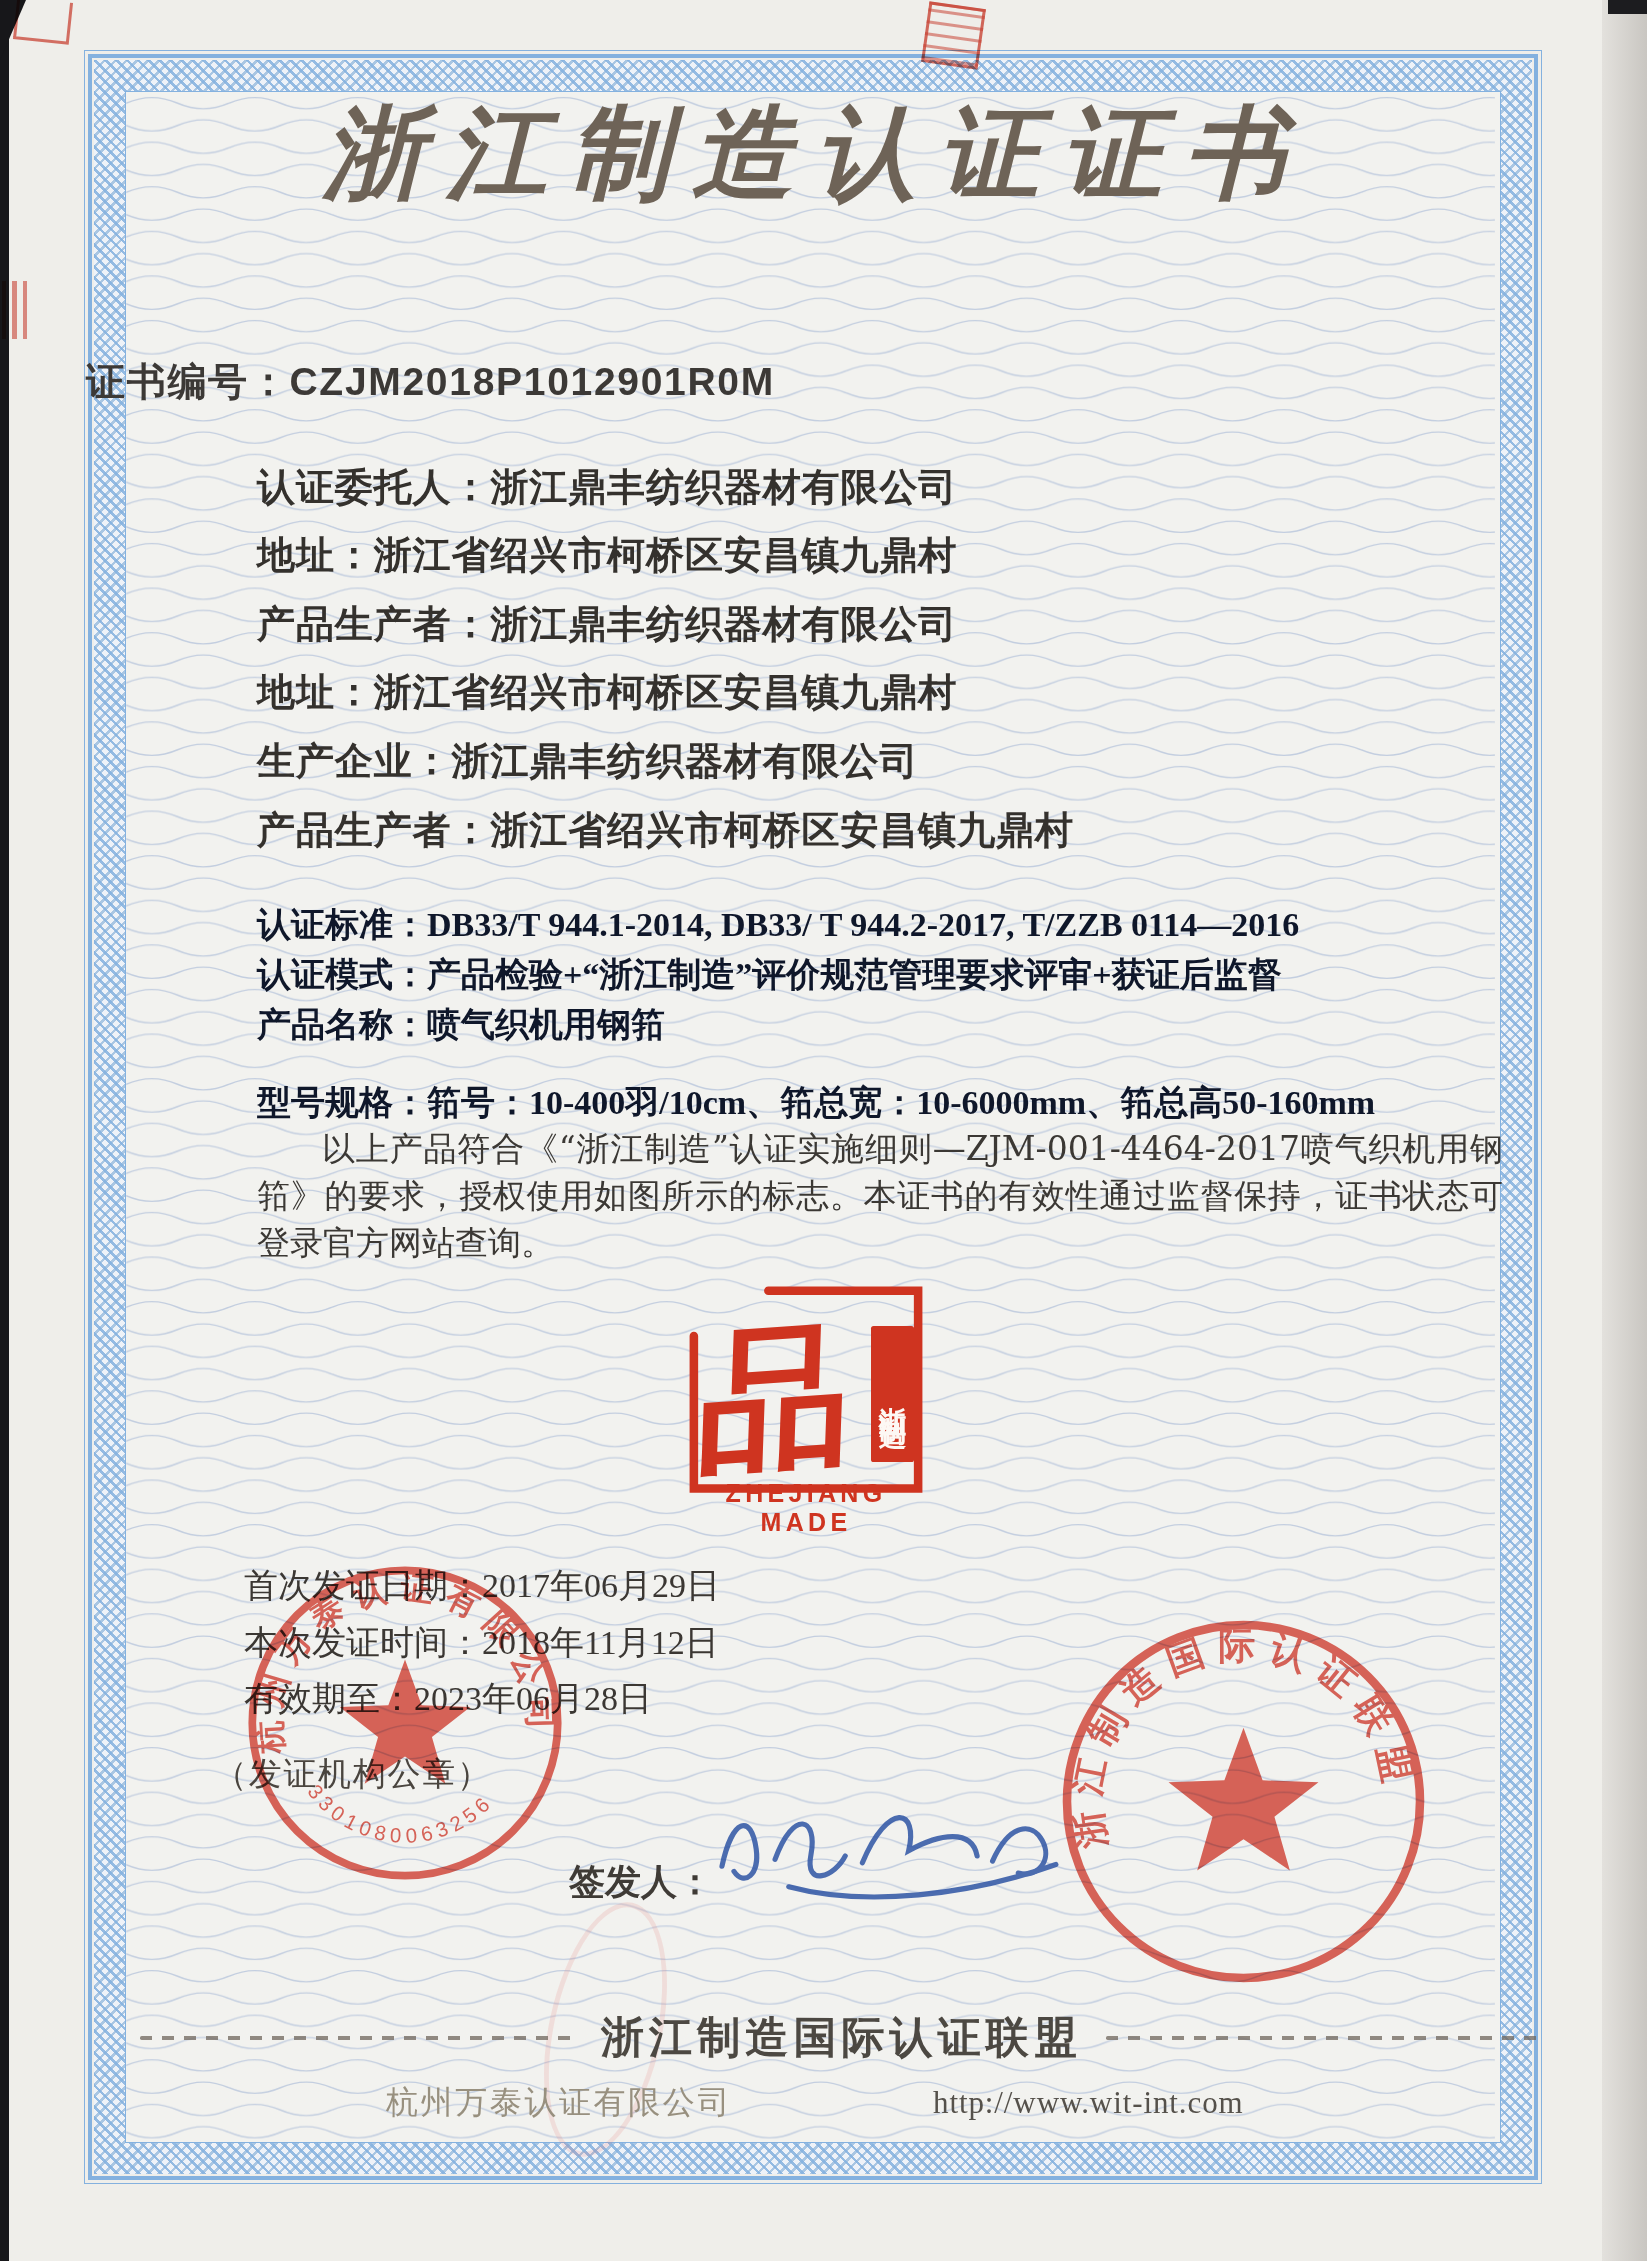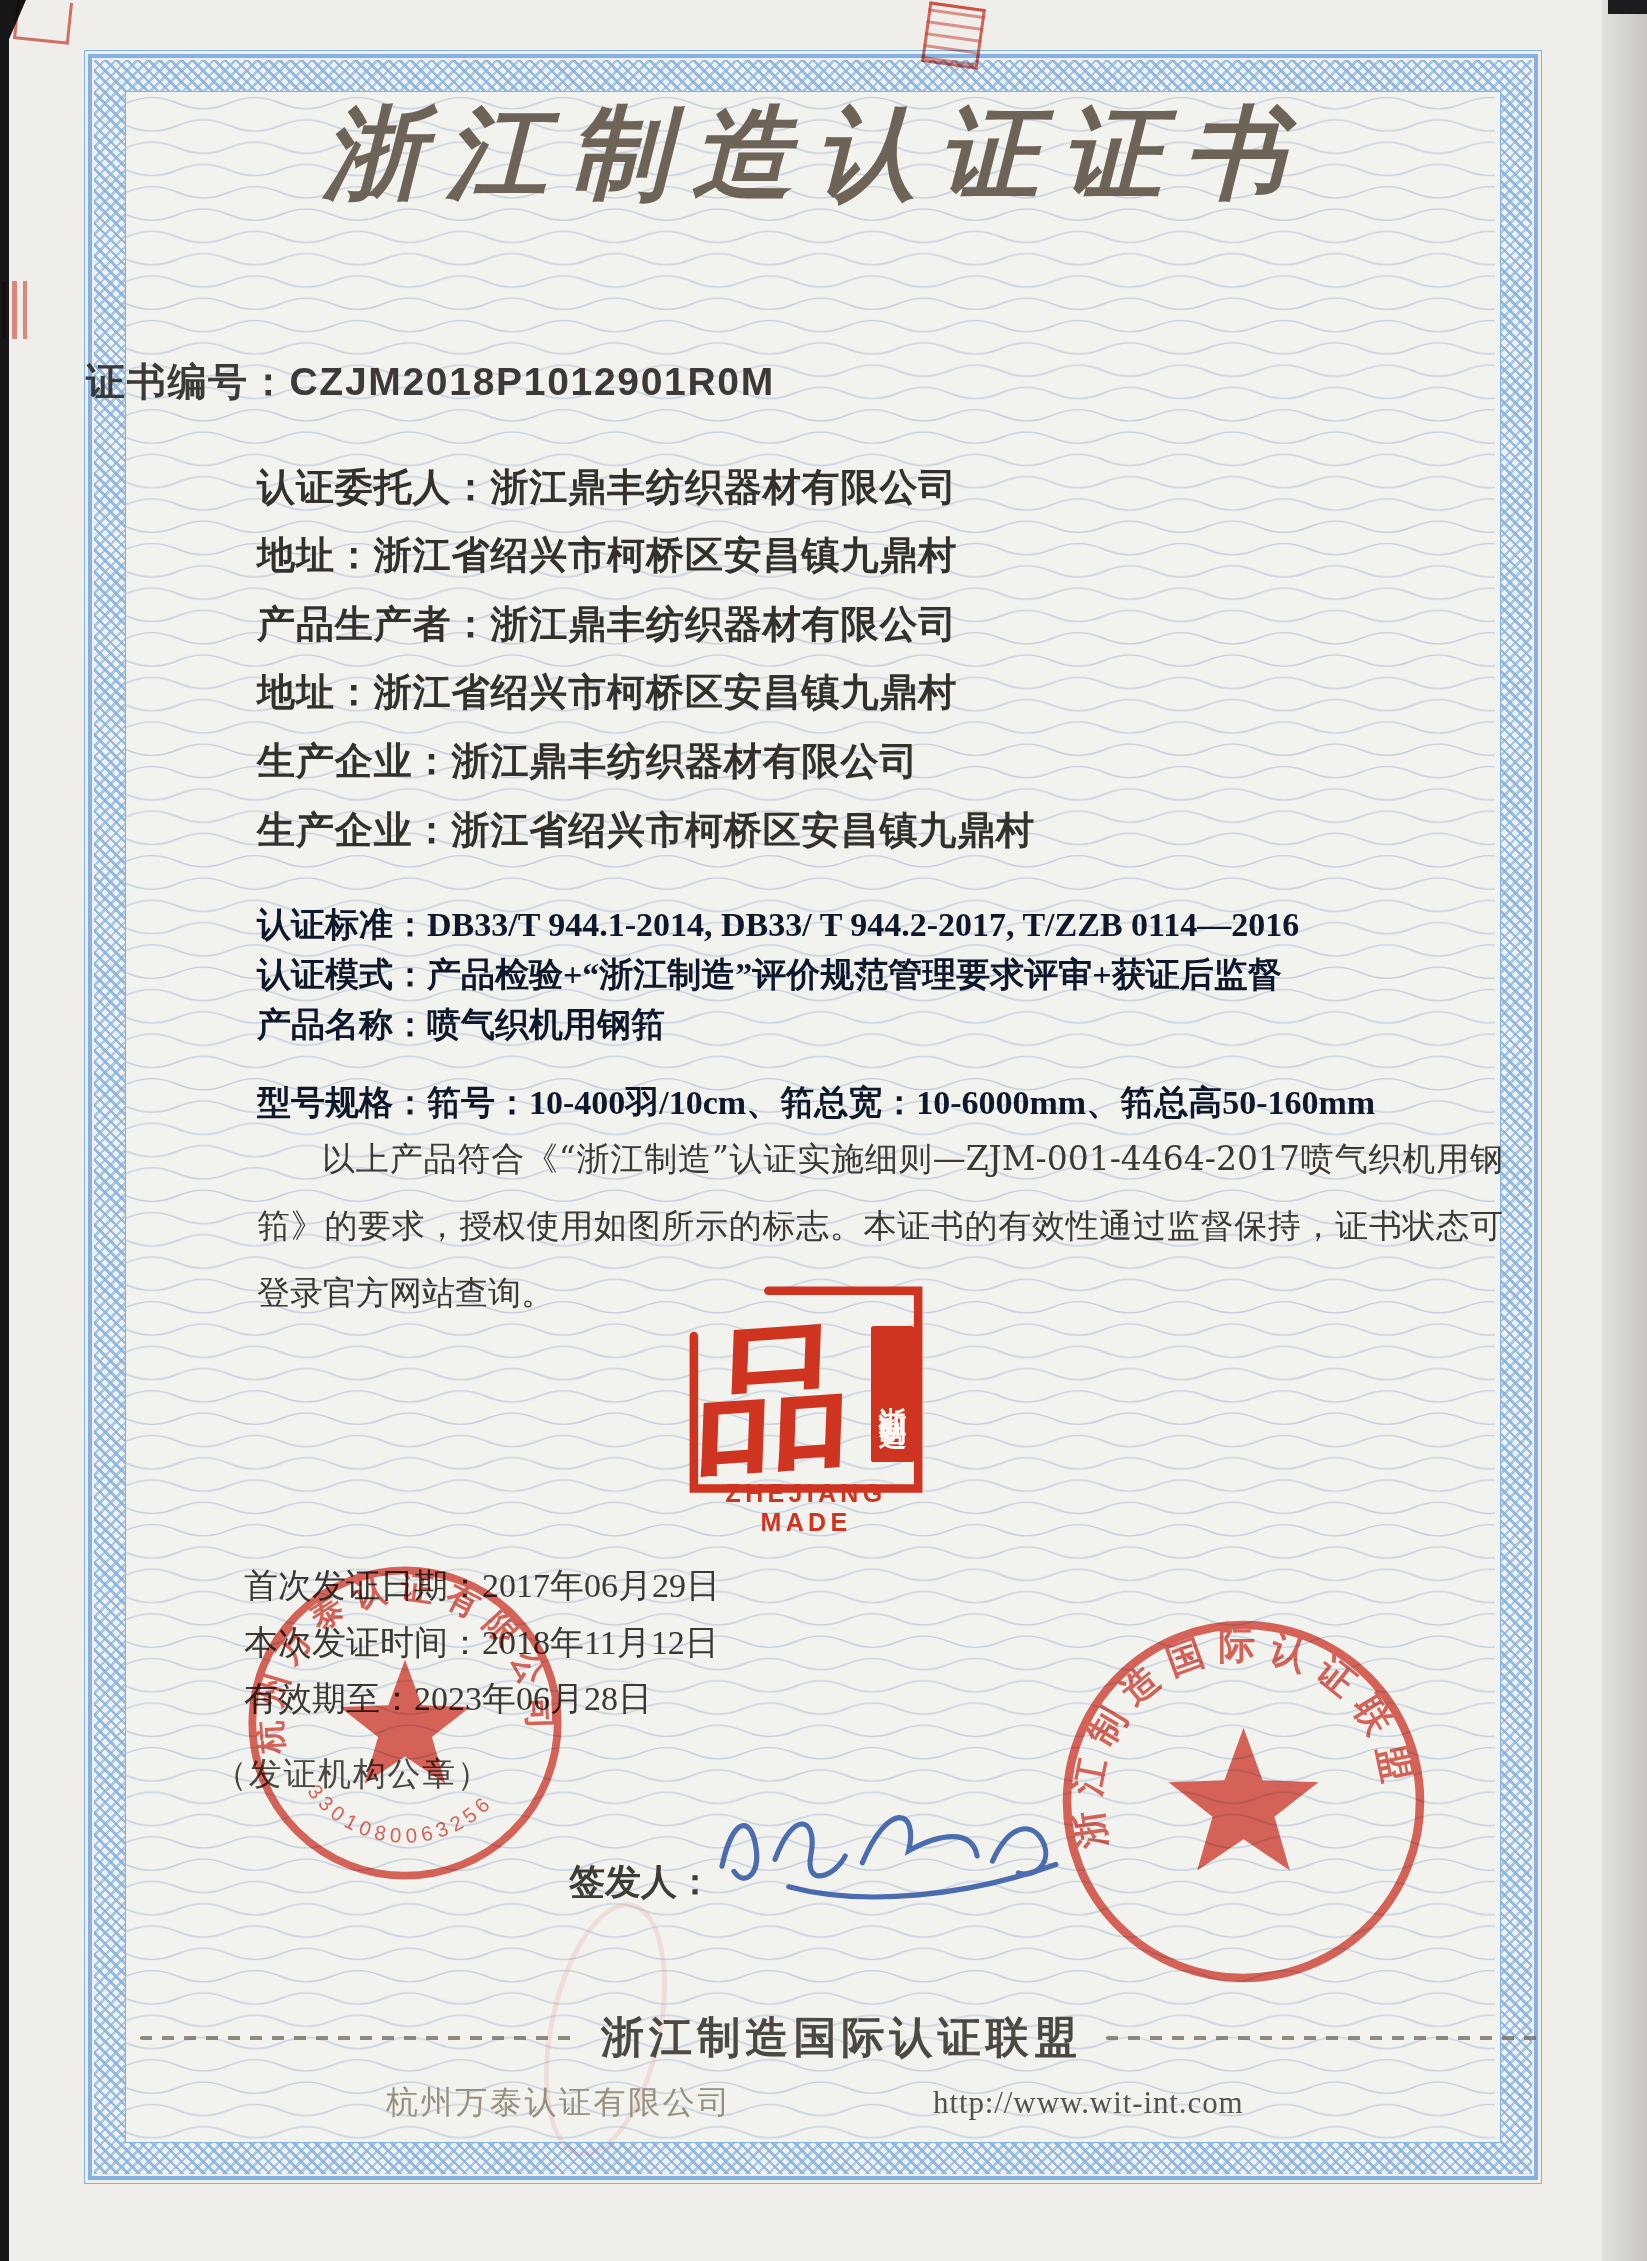--- a/index.html
+++ b/index.html
@@ -31,21 +31,21 @@
      font-family:"DejaVu Serif", serif;font-weight:bold;font-style:italic;
      font-size:101px;letter-spacing:22px;color:#6e6357;}
   .certno{left:86px;top:355px;width:1458px;text-align:left;
      font-family:"Liberation Sans", sans-serif;font-weight:600;font-size:39px;
      letter-spacing:1.7px;color:#3c3936;}
   .info{left:257px;font-family:Liberation Sans, sans-serif;font-weight:700;
      font-size:38px;letter-spacing:0.9px;color:#34312d;white-space:nowrap;}
   .spec{left:257px;font-family:"Liberation Serif", serif;font-weight:700;
      font-size:34px;color:#0f172a;white-space:nowrap;}
   .para{left:257px;top:1125px;width:1246px;font-family:"DejaVu Serif", serif;
-     font-size:33px;line-height:67px;color:#3b3834;text-align:justify;text-indent:65px;}
+     font-size:33px;line-height:47px;color:#3b3834;text-align:justify;text-indent:65px;}
   .dateline{left:244px;font-family:"Liberation Serif", serif;font-weight:400;
      font-size:34px;color:#3b3733;white-space:nowrap;}
   .sealnote{left:214px;top:1752px;font-family:"Liberation Serif", serif;
      font-size:33px;letter-spacing:1.7px;color:#4a453f;}
   .issuer{left:569px;top:1858px;font-family:"Liberation Serif", serif;font-weight:600;
      font-size:36px;color:#3f3b36;}
 
   
   .logo{left:686px;top:1283px;width:240px;height:254px;z-index:2;}
   .logo svg{position:absolute;left:0;top:0;}
@@ -115,21 +115,21 @@
   </div>
 
   <div class="abs title">浙江制造认证证书</div>
   <div class="abs certno">证书编号：CZJM2018P1012901R0M</div>
 
   <div class="abs info" style="top:462px">认证委托人：浙江鼎丰纺织器材有限公司</div>
   <div class="abs info" style="top:530px">地址：浙江省绍兴市柯桥区安昌镇九鼎村</div>
   <div class="abs info" style="top:599px">产品生产者：浙江鼎丰纺织器材有限公司</div>
   <div class="abs info" style="top:667px">地址：浙江省绍兴市柯桥区安昌镇九鼎村</div>
   <div class="abs info" style="top:736px">生产企业：浙江鼎丰纺织器材有限公司</div>
-  <div class="abs info" style="top:805px">生产企业：浙江省绍兴市柯桥区安昌镇九鼎村</div>
+  <div class="abs info" style="top:805px">产品生产者：浙江省绍兴市柯桥区安昌镇九鼎村</div>
 
   <div class="abs spec" style="top:902px">认证标准：DB33/T 944.1-2014, DB33/ T 944.2-2017, T/ZZB 0114—2016</div>
   <div class="abs spec" style="top:952px">认证模式：产品检验+“浙江制造”评价规范管理要求评审+获证后监督</div>
   <div class="abs spec" style="top:1002px">产品名称：喷气织机用钢筘</div>
   <div class="abs spec" style="top:1080px">型号规格：筘号：10-400羽/10cm、筘总宽：10-6000mm、筘总高50-160mm</div>
 
   <div class="abs para">以上产品符合《“浙江制造”认证实施细则—ZJM-001-4464-2017喷气织机用钢筘》的要求，授权使用如图所示的标志。本证书的有效性通过监督保持，证书状态可登录官方网站查询。</div>
 
   <div class="abs logo">
     <svg width="240" height="214" viewBox="0 0 280 250">

